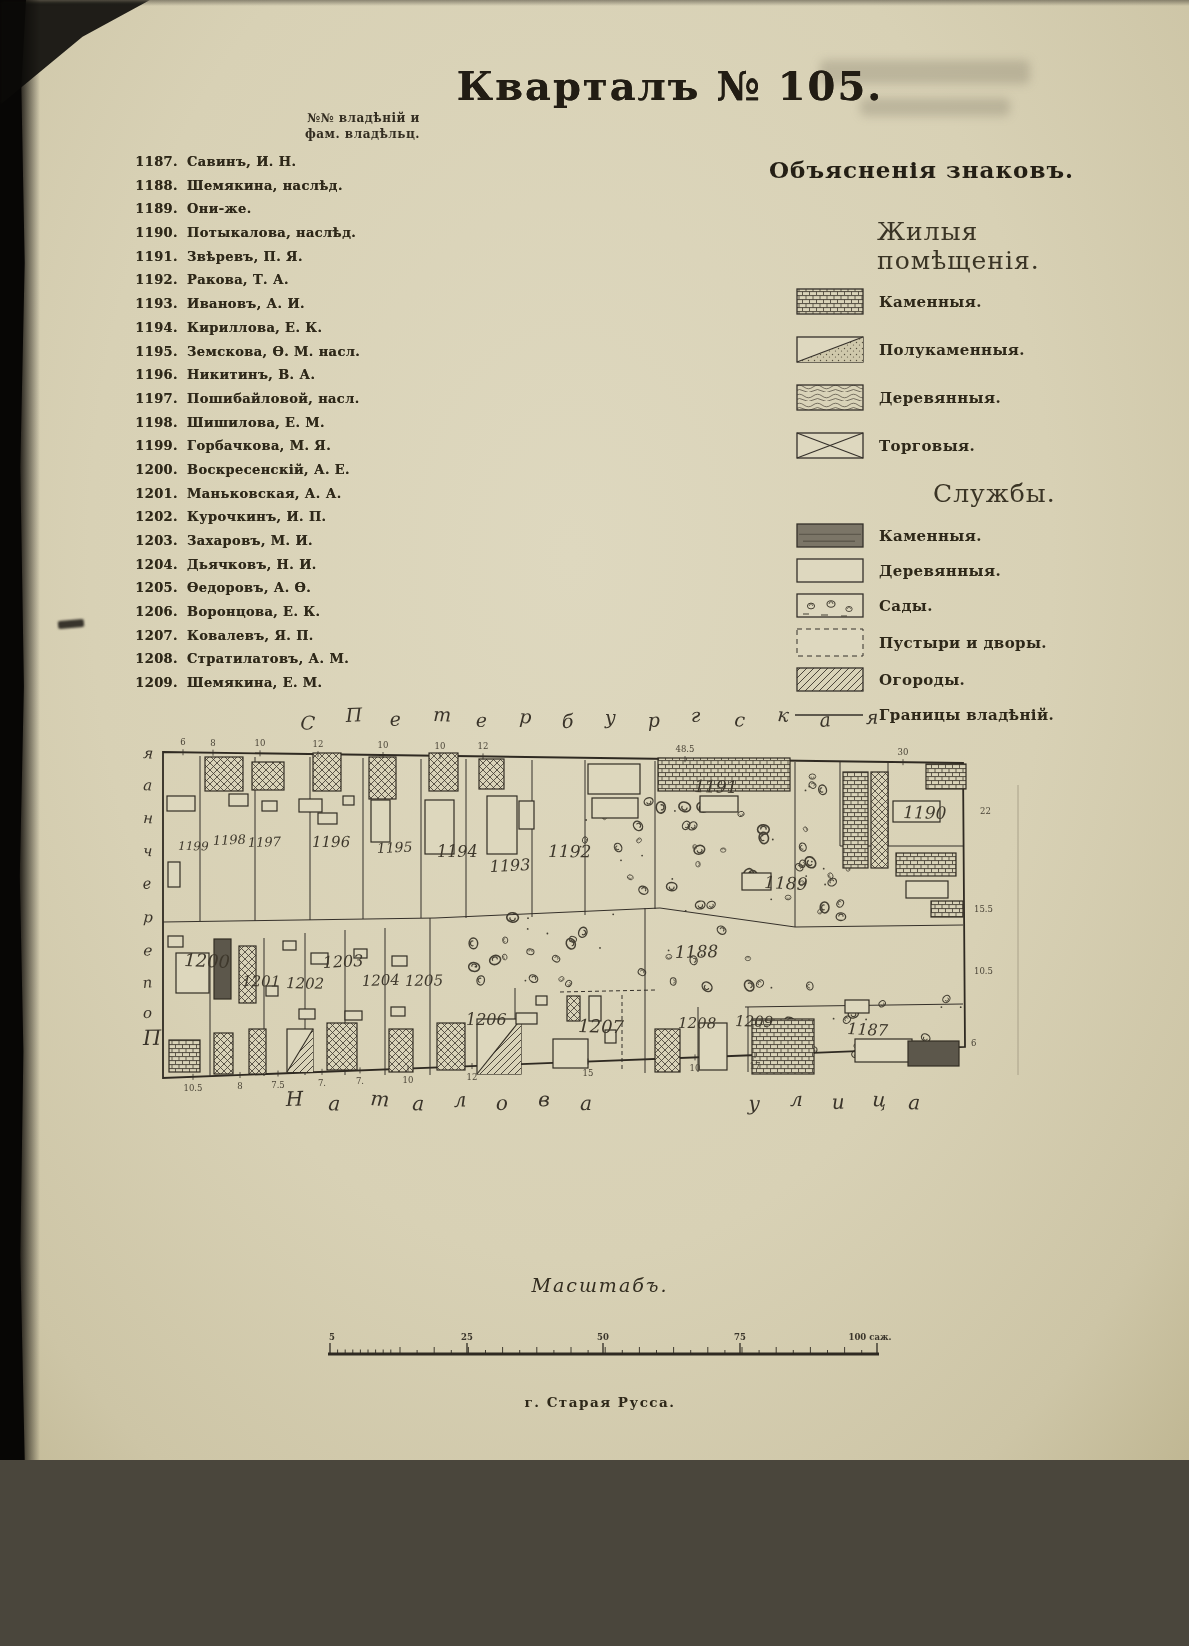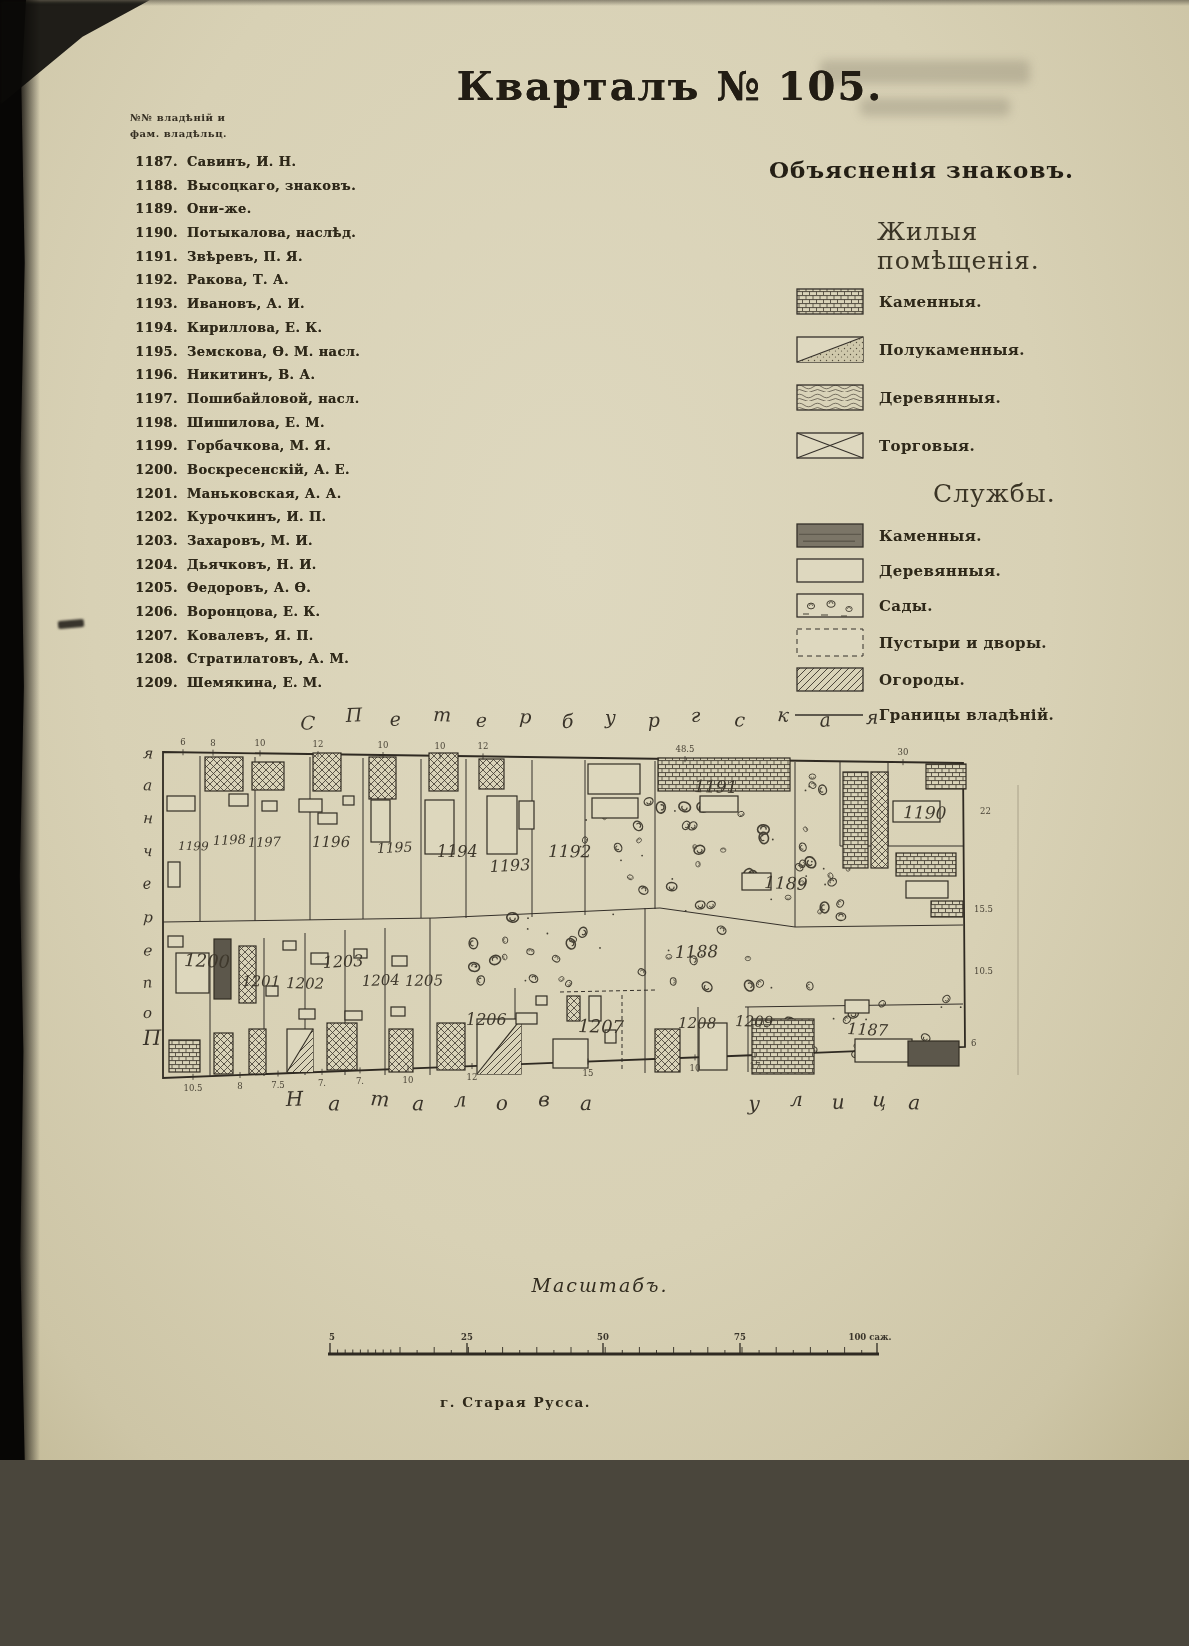--- a/index.html
+++ b/index.html
@@ -17,42 +17,42 @@
   .mark{position:absolute;left:58px;top:620px;width:26px;height:8px;background:#38342c;filter:blur(1px);
         transform:rotate(-5deg);border-radius:2px;}
   .ghost{position:absolute;background:rgba(115,108,88,.28);filter:blur(5px);border-radius:6px;}
   .g1{left:820px;top:60px;width:210px;height:24px;}
   .g2{left:860px;top:98px;width:150px;height:18px;}
 
   .title{position:absolute;left:430px;top:62px;width:480px;margin:0;text-align:center;
         font-size:40px;font-weight:bold;letter-spacing:2px;color:#221d14;text-shadow:0 0 .6px #221d14;}
 
   .owners{position:absolute;left:130px;top:110px;width:290px;}
-  .oheader{font-size:10px;font-weight:bold;line-height:16px;letter-spacing:.5px;filter:blur(.35px);color:#332d21;}
+  .oheader{font-size:12px;font-weight:bold;line-height:16px;letter-spacing:.5px;filter:blur(.35px);color:#332d21;text-align:right;}
   .orows{margin-top:12px;}
   .orow{display:flex;height:23.7px;align-items:baseline;font-weight:bold;font-size:13px;
         letter-spacing:.4px;color:#2e2819;text-shadow:0 0 .4px rgba(46,40,25,.7);}
   .onum{width:48px;text-align:right;margin-right:9px;flex:none;}
 
   .legend{position:absolute;left:765px;top:156px;width:310px;}
   .lheading{margin:0 0 0 4px;font-size:23px;font-weight:bold;letter-spacing:1px;color:#241f15;}
   .lsec-title{font-size:25px;letter-spacing:1px;color:#3a3425;}
   .t1{margin:34px 0 12px 112px;}
   .t2{margin:10px 0 14px 168px;}
   .lrow{display:flex;align-items:center;margin:0 0 18px 30px;}
   .lrow.compact{margin-bottom:7px;}
   .lrow svg{flex:none;margin-right:14px;}
   .llabel{font-size:15px;font-weight:bold;letter-spacing:.4px;color:#2e2819;}
 
   #map-svg{position:absolute;left:90px;top:690px;}
   #map-svg text{font-family:"DejaVu Serif",serif;}
   .scale-label{position:absolute;left:440px;top:1274px;width:320px;text-align:center;
         font-style:italic;font-size:19px;letter-spacing:2px;color:#332d20;}
   #scale-svg{position:absolute;left:300px;top:1322px;}
-  .city{position:absolute;left:440px;top:1394px;width:320px;
+  .city{position:absolute;left:440px;top:1394px;width:320px;text-align:center;
         font-size:13.5px;font-weight:bold;letter-spacing:1.5px;color:#2e2819;}
   .defs-holder{position:absolute;width:0;height:0;overflow:hidden;}
 </style>
 </head>
 <body>
 
 <svg class="defs-holder" aria-hidden="true">
   <defs>
     <pattern id="pat-brick" width="14" height="8" patternUnits="userSpaceOnUse">
       <rect width="14" height="8" fill="#d9d3b8"></rect>
@@ -99,21 +99,21 @@
       <div>№№ владѣній и</div>
       <div>фам. владѣльц.</div>
     </div>
     <div class="orows" id="owners-rows">
         <div class="orow">
           <span class="onum">1187.</span>
           <span class="oname">Савинъ, И. Н.</span>
         </div>
         <div class="orow">
           <span class="onum">1188.</span>
-          <span class="oname">Высоцкаго, знаковъ.</span>
+          <span class="oname">Шемякина, наслѣд.</span>
         </div>
         <div class="orow">
           <span class="onum">1189.</span>
           <span class="oname">Они-же.</span>
         </div>
         <div class="orow">
           <span class="onum">1190.</span>
           <span class="oname">Потыкалова, наслѣд.</span>
         </div>
         <div class="orow">

